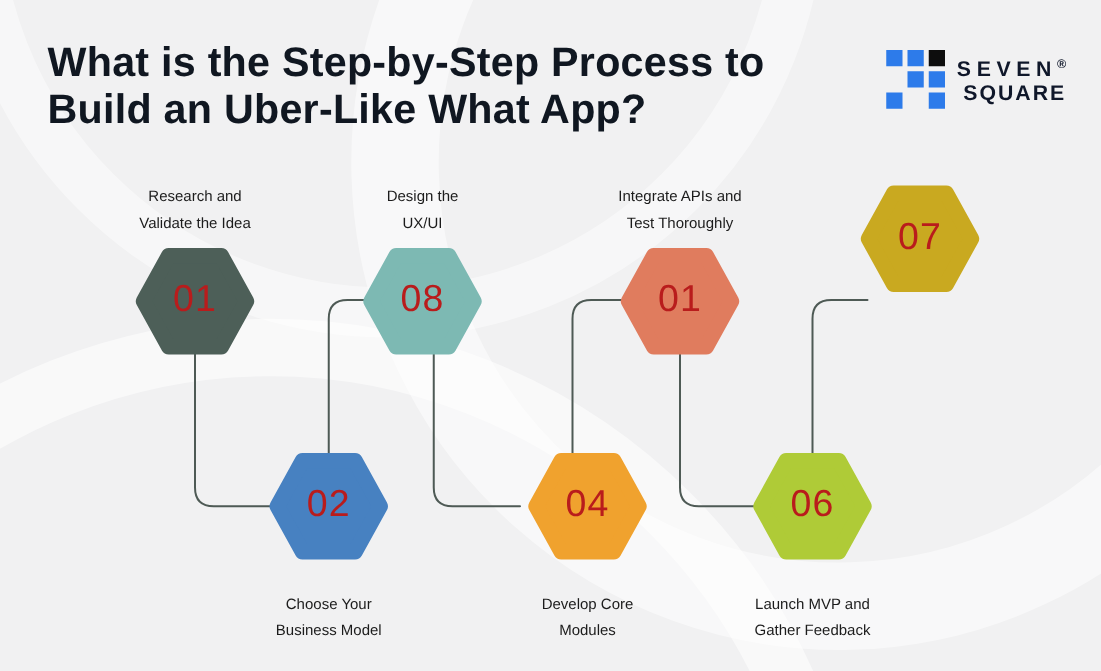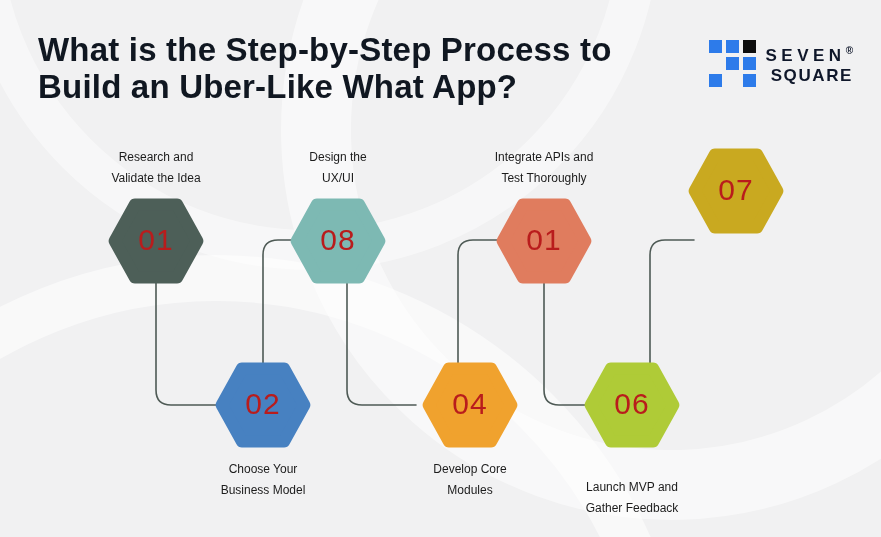--- a/index.html
+++ b/index.html
@@ -45,21 +45,21 @@
   .flow { position:absolute; inset:0; z-index:2; }
   .step { position:absolute; width:200px; display:flex; flex-direction:column; align-items:center; }
   .step.top { top:147px; }
   .step.bottom { top:361px; }
   .step-label {
     text-align:center;
     font-size:12px; line-height:21px; font-weight:500;
     color:#1c1c1c;
   }
   .step.top .step-label { margin-bottom:8px; }
-  .step.bottom .step-label { margin-top:10px; }
+  .step.bottom .step-label { margin-top:24px; }
   .hex { position:relative; width:96px; height:88px; }
   .hex svg { display:block; }
   .num {
     position:absolute; inset:0;
     display:flex; align-items:center; justify-content:center;
     color:#b91c1c; font-size:30px; font-weight:400; letter-spacing:1px;
     padding-bottom:2px;
   }
 </style>
 </head>
@@ -136,21 +136,21 @@
       </div>
       <div class="step top" style="left: 444px;">
         <div class="step-label">Integrate APIs and<br>Test Thoroughly</div>
         <div class="hex">
           <svg viewBox="0 0 100 92" width="96" height="88">
             <polygon points="7,46 28,8 72,8 93,46 72,84 28,84" fill="#e07c5e" stroke="#e07c5e" stroke-width="13" stroke-linejoin="round"></polygon>
           </svg>
           <span class="num">01</span>
         </div>
       </div>
-      <div class="step bottom" style="left: 532px; gap: 18px;">
+      <div class="step bottom" style="left: 550px;">
         <div class="hex">
           <svg viewBox="0 0 100 92" width="96" height="88">
             <polygon points="7,46 28,8 72,8 93,46 72,84 28,84" fill="#afcb37" stroke="#afcb37" stroke-width="13" stroke-linejoin="round"></polygon>
           </svg>
           <span class="num">06</span>
         </div>
         <div class="step-label">Launch MVP and<br>Gather Feedback</div>
       </div>
       <div class="step top" style="left: 636px;">
         <div class="hex">

